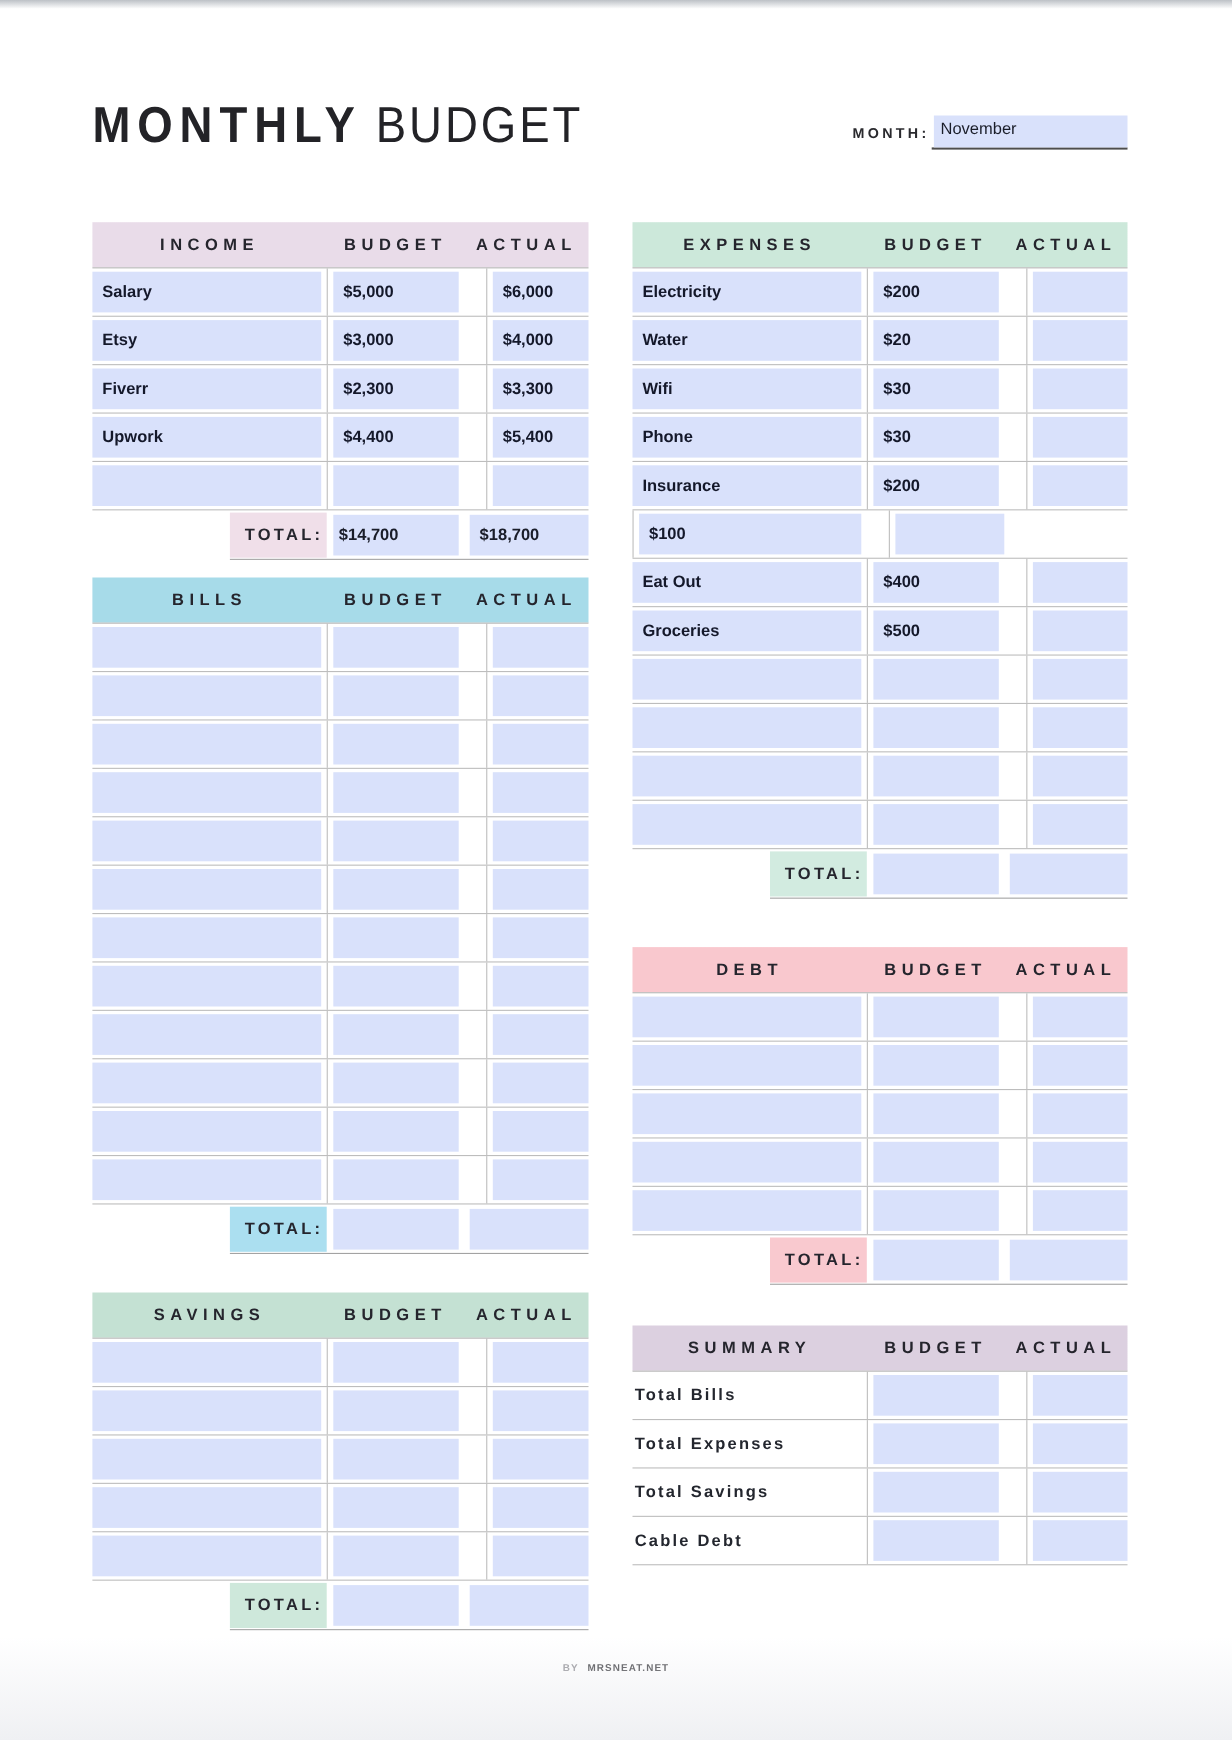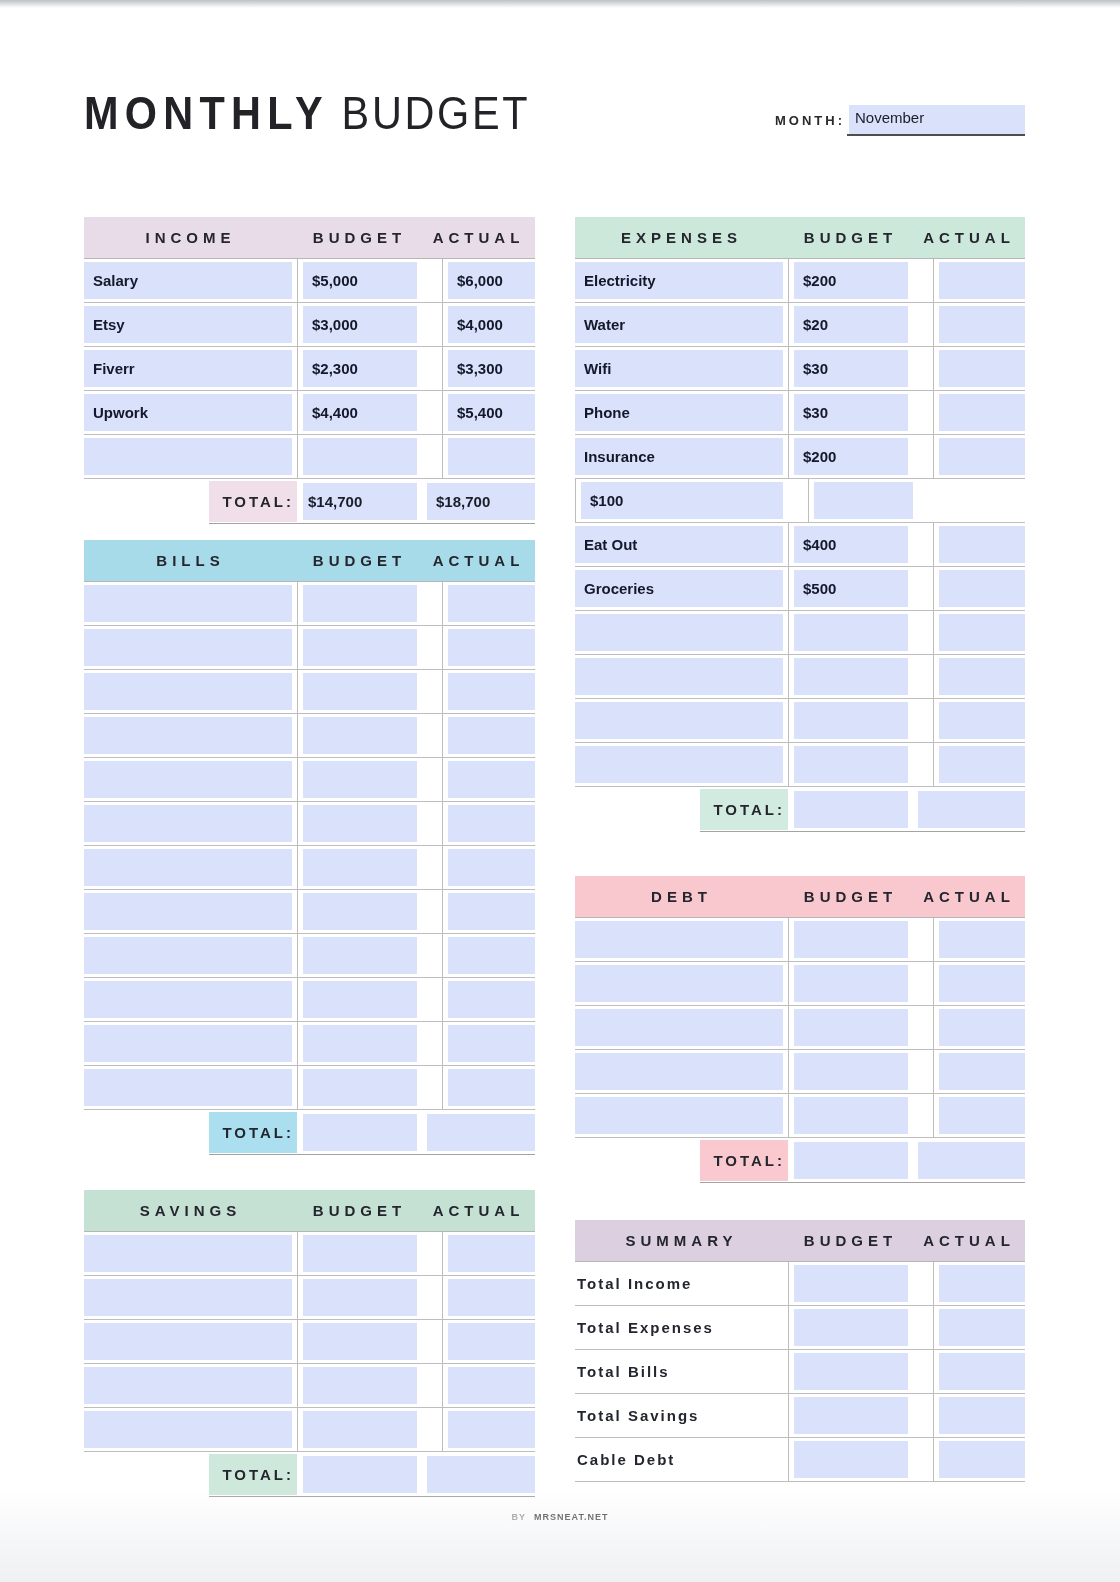--- a/index.html
+++ b/index.html
@@ -27,21 +27,21 @@
     font-size:15px; font-weight:400; color:#1a1d29; padding:4px 0 0 6px; }
 
   
   main { display:flex; padding-left:84px; margin-top:62px; }
   .col-left { width:451px; margin-right:40px; }
   .col-right { width:450px; }
 
   
   .sec { width:100%; }
   .sec-header { display:grid; grid-template-columns:213px 125px 1fr; height:42px;
-    align-items:center; border-bottom:1px solid #b6b6b6;margin-top:15px; }
+    align-items:center; border-bottom:1px solid #b6b6b6; }
   .sec-header span { text-align:center; font-size:15px; font-weight:700;
     letter-spacing:5px; color:#25252d; white-space:nowrap; }
   .row { display:grid; grid-template-columns:213px 125px 1fr; border-bottom:1px solid #bdbdbd; }
   .cw { padding:3px 5px 3px 0; }
   .cw.mid, .cw.last { border-left:1px solid #bdbdbd; padding-left:5px; }
   .cw.last { padding-right:0;margin-left:20px; }
   .fill { height:37px; background:#d9e1fb; display:flex; align-items:center;
     padding:0 9px; font-size:15px; font-weight:700; color:#14182a; white-space:nowrap; }
   .label-plain { height:37px; display:flex; align-items:center; padding:0 2px;
     font-size:15px; font-weight:700; letter-spacing:2px; color:#23262e; background:#ffffff; }
@@ -589,43 +589,32 @@
           </div>
         </section>
         <section class="sec sec-summary">
           <div class="sec-header" style="background: linear-gradient(90deg, rgb(220, 208, 224), rgb(220, 208, 224));">
             <span>SUMMARY</span>
             <span>BUDGET</span>
             <span>ACTUAL</span>
           </div>
           <div class="row">
             <div class="cw">
-              <div class="label-plain">Total Income</div>
+              <div class="label-plain">Total Bills</div>
             </div>
             <div class="cw mid">
               <div class="fill"></div>
             </div>
             <div class="cw last">
               <div class="fill"></div>
             </div>
           </div>
           <div class="row">
             <div class="cw">
               <div class="label-plain">Total Expenses</div>
-            </div>
-            <div class="cw mid">
-              <div class="fill"></div>
-            </div>
-            <div class="cw last">
-              <div class="fill"></div>
-            </div>
-          </div>
-          <div class="row">
-            <div class="cw">
-              <div class="label-plain">Total Bills</div>
             </div>
             <div class="cw mid">
               <div class="fill"></div>
             </div>
             <div class="cw last">
               <div class="fill"></div>
             </div>
           </div>
           <div class="row">
             <div class="cw">

